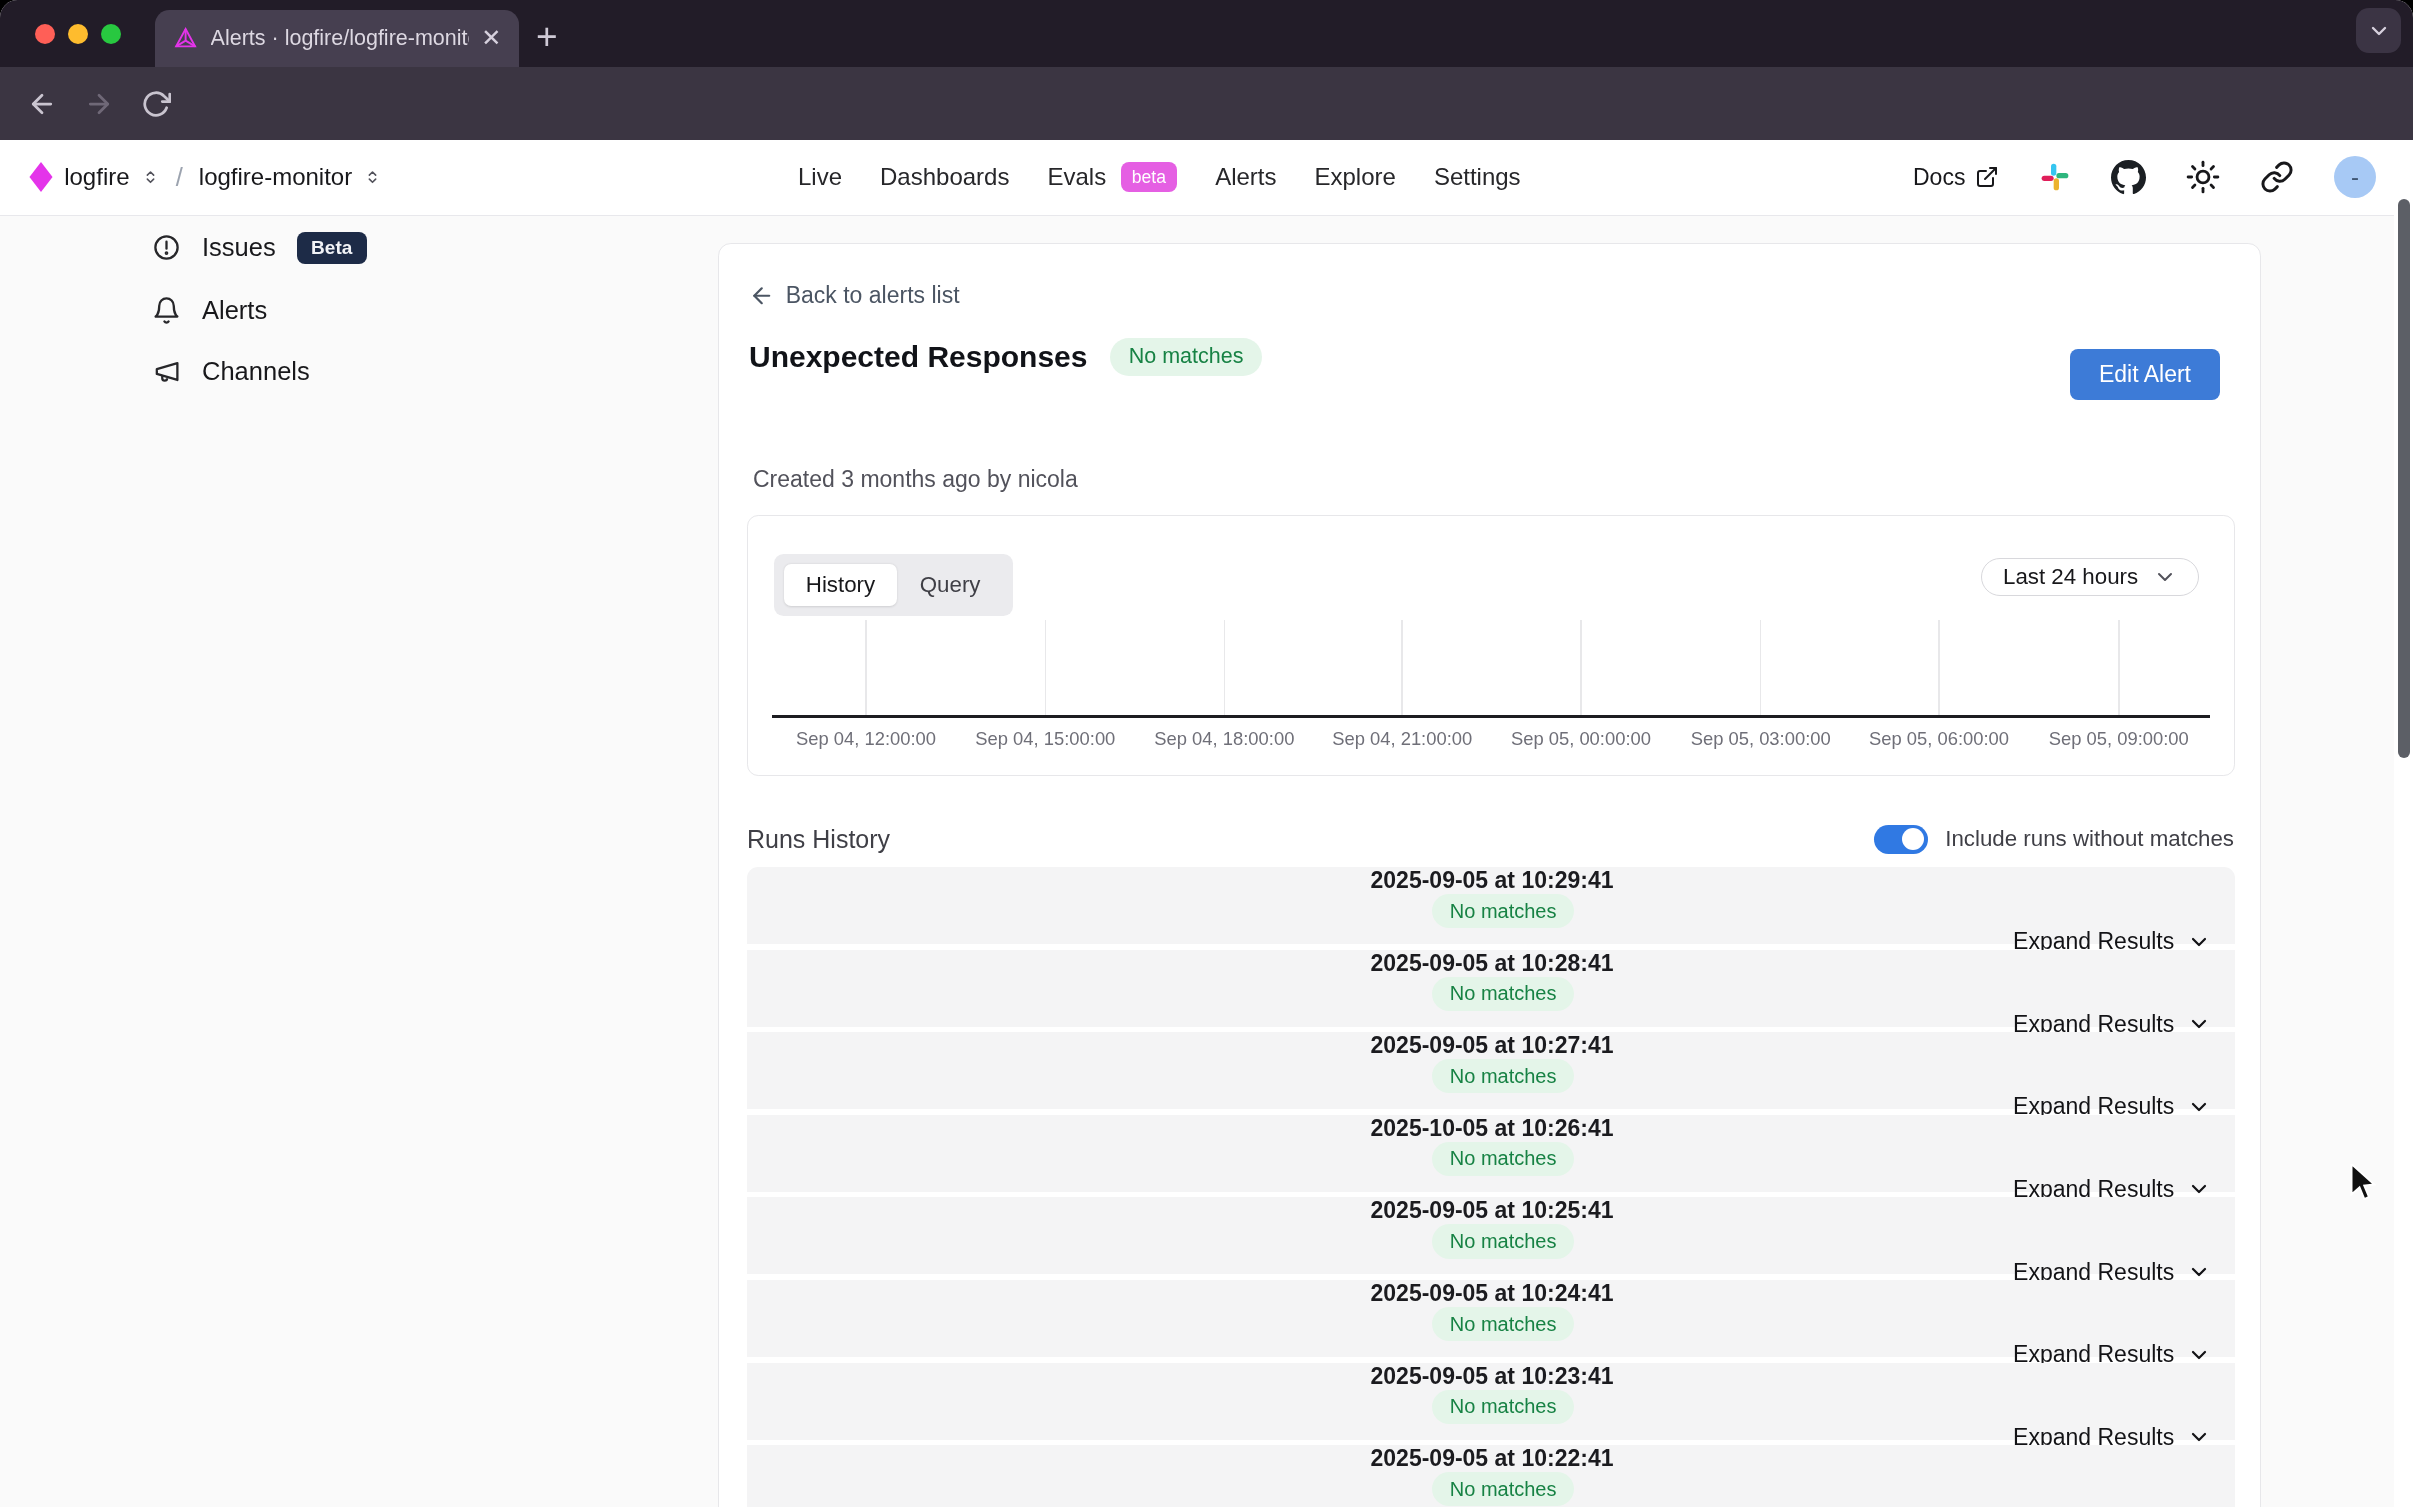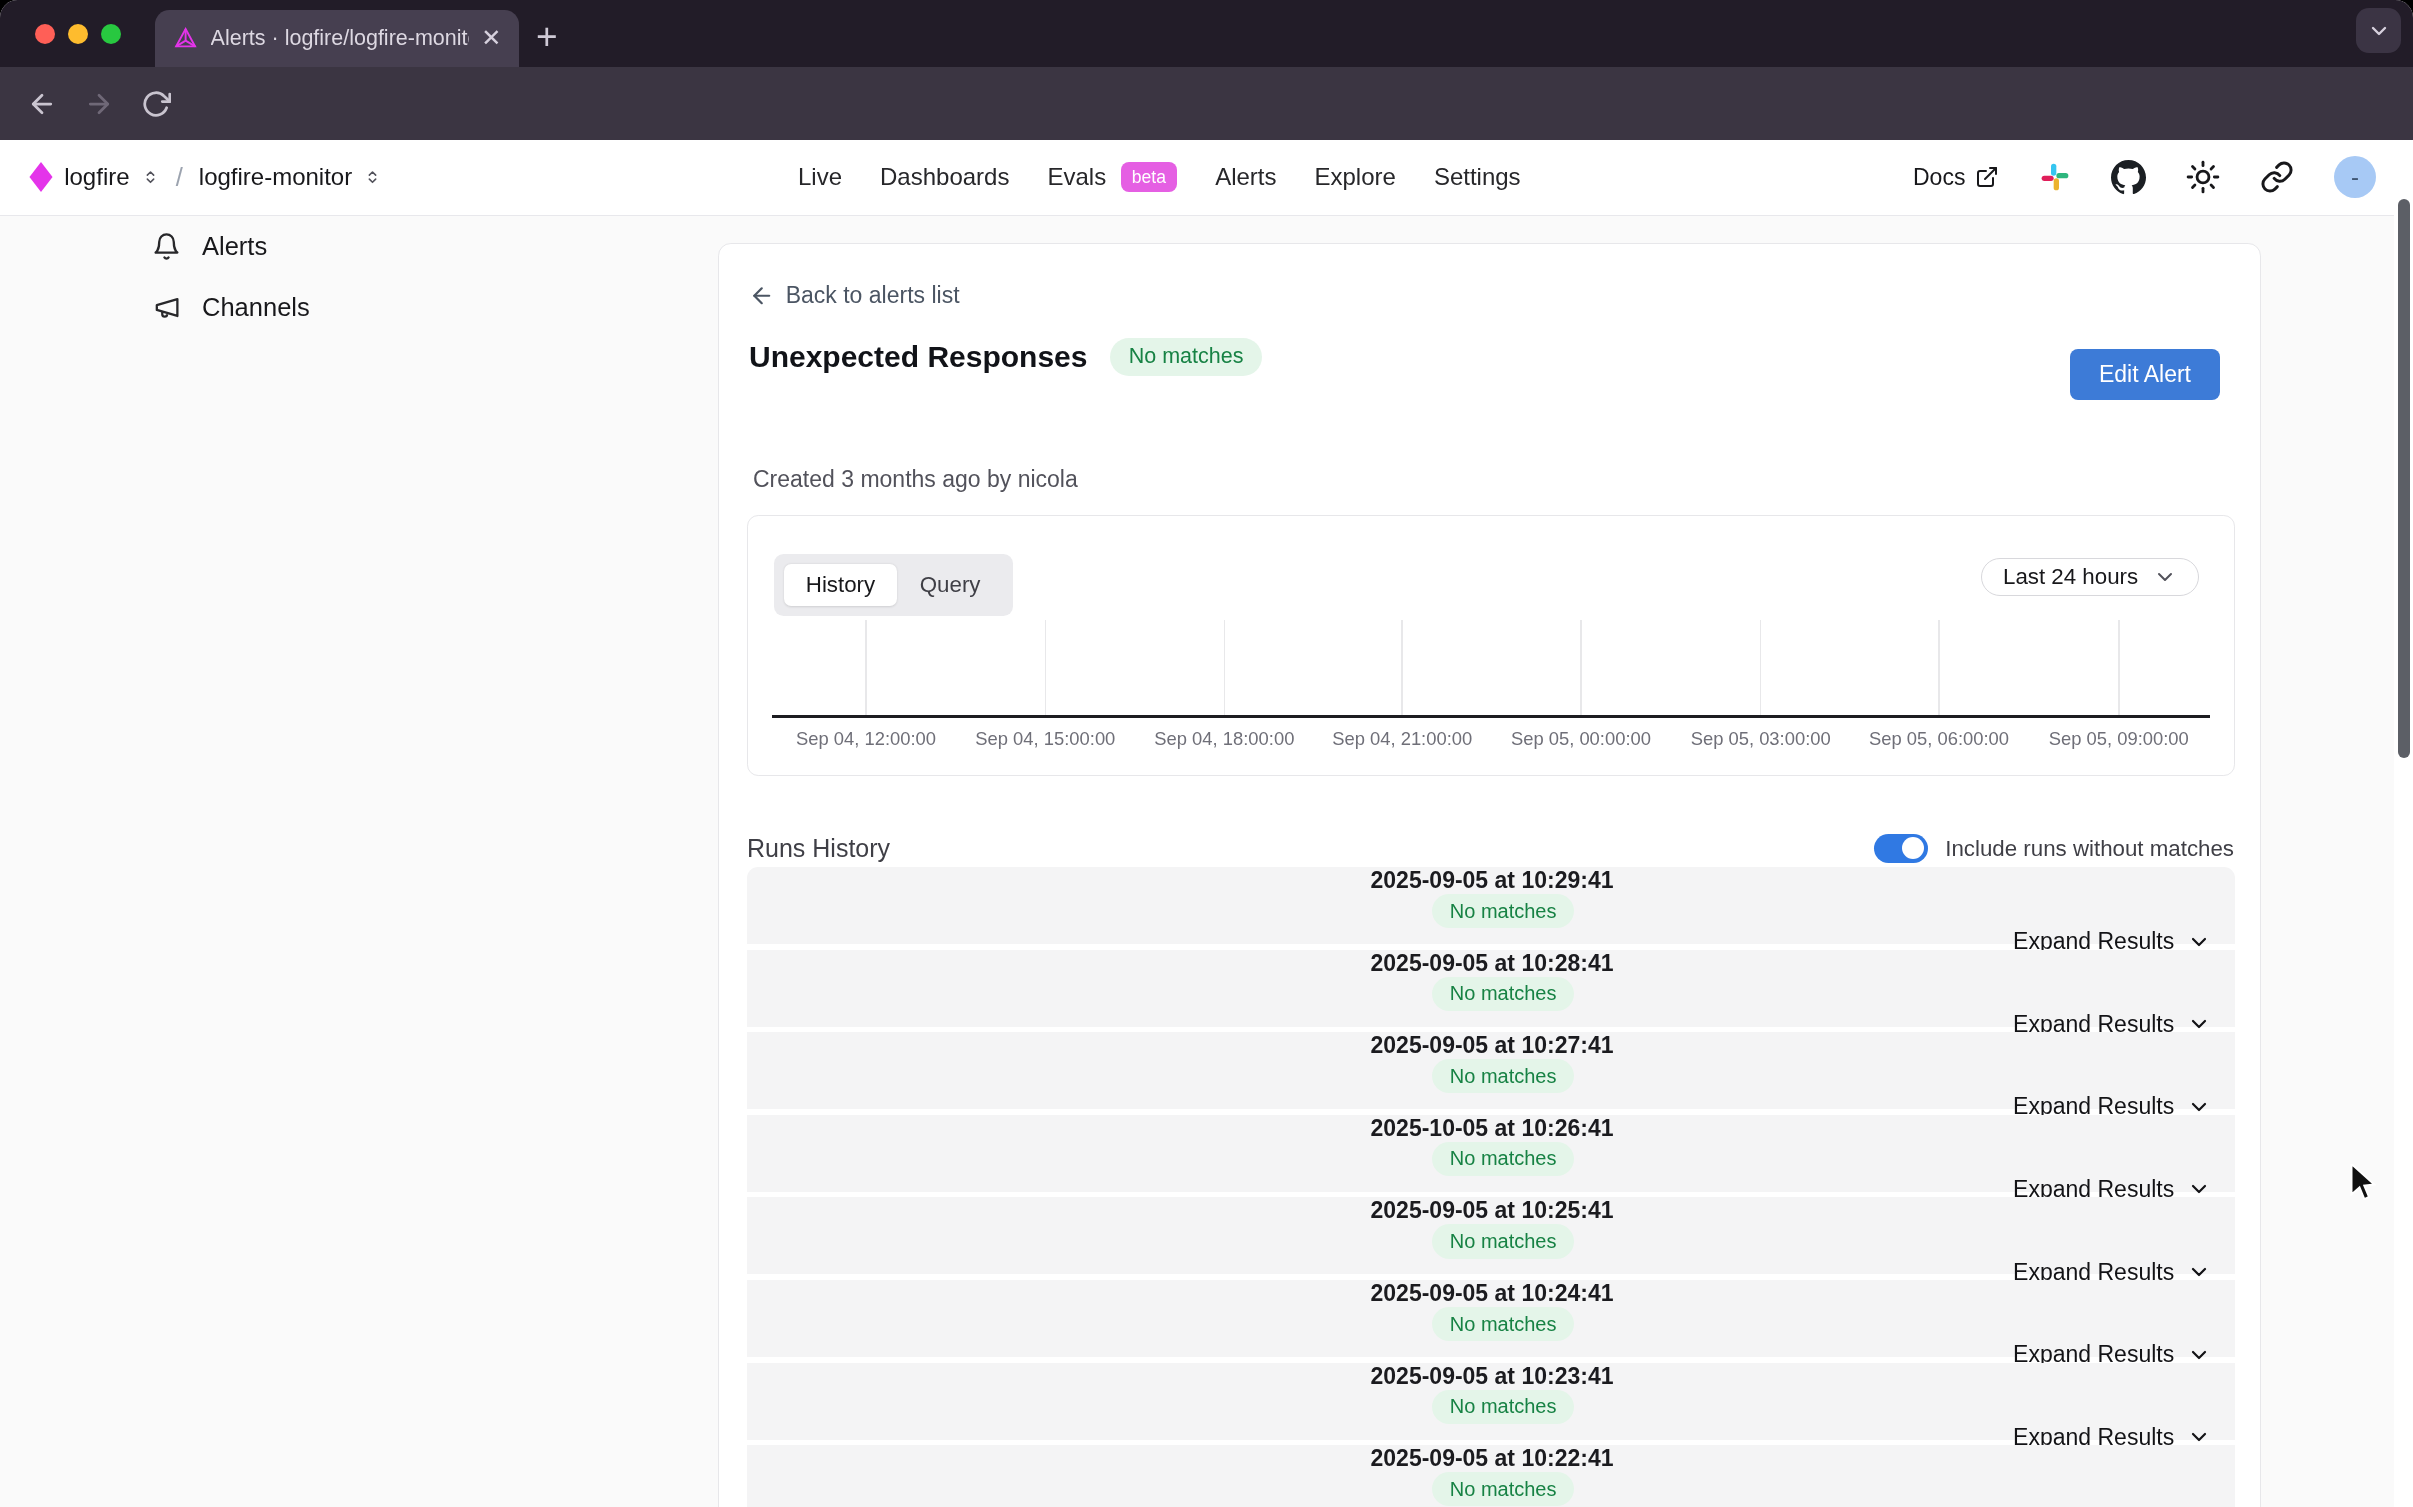--- a/index.html
+++ b/index.html
@@ -62,21 +62,21 @@
   .plot { position:absolute; left:24px; right:24px; top:104px; height:98px; border-bottom:3.2px solid #1c1c20; }
   .tick { position:absolute; top:0; height:100%; width:1.6px; }
   .gridline { width:1.6px; height:100%; background:#e8e8ea; }
   .tick-label { position:absolute; top:calc(100% + 12.8px); left:50%; transform:translateX(-50%); white-space:nowrap; font-size:18.4px; color:#6f6f78; }
   .plot .tick:nth-of-type(1){left:6.48%;} .plot .tick:nth-of-type(2){left:18.95%;}
   .plot .tick:nth-of-type(3){left:31.40%;} .plot .tick:nth-of-type(4){left:43.77%;}
   .plot .tick:nth-of-type(5){left:56.20%;} .plot .tick:nth-of-type(6){left:68.70%;}
   .plot .tick:nth-of-type(7){left:81.10%;} .plot .tick:nth-of-type(8){left:93.60%;}
 
   
-  .runs-header { position:absolute; left:28px; right:26px; top:571px; height:48px; display:flex; align-items:flex-end; }
+  .runs-header { position:absolute; left:28px; right:26px; top:571px; height:48px; display:flex; align-items:center; }
   .runs-heading { font-size:25px; color:#3f3f46; font-weight:500; }
   .toggle-wrap { margin-left:auto; display:flex; align-items:center; gap:17.6px; }
   .toggle { width:54px; height:29px; border-radius:14.4px; background:#3079e3; position:relative; cursor:pointer; }
   .toggle i { position:absolute; right:3.2px; top:3.2px; width:22.3px; height:22.3px; border-radius:50%; background:#fff; display:block; }
   .toggle-label { font-size:22.3px; color:#3f3f46; }
   .rows { position:absolute; left:28px; top:623px; width:1488px; display:flex; flex-direction:column; gap:5.6px; border-radius:11.2px 11.2px 0 0; overflow:hidden; }
   .run-row { height:77px; background:#f4f4f5; display:flex; align-items:center; padding:0 24px 0 26px;flex-direction:column; }
   .run-time { font-size:23px; font-weight:600; color:#1b1b1f; }
   .run-row .pill-green { font-size:20px; margin-left:22.3px; padding:5.6px 17.6px; }
   .expand { margin-left:auto; display:flex; align-items:center; gap:12.8px; font-size:23px; font-weight:500; color:#131316; background:none; border:none; cursor:pointer; font-family:inherit; }
@@ -226,20 +226,29 @@
         </svg>
       <svg width="34" height="34" viewBox="0 0 24 24" fill="none" stroke="#18181b" stroke-width="2.1" stroke-linecap="round" stroke-linejoin="round">
           <path d="M10 13a5 5 0 0 0 7.54.54l3-3a5 5 0 0 0-7.07-7.07l-1.72 1.71"></path>
           <path d="M14 11a5 5 0 0 0-7.54-.54l-3 3a5 5 0 0 0 7.07 7.07l1.71-1.71"></path>
         </svg>
       <span class="avatar">-</span>
     </div>
   </div>
 
   <div class="sidebar">
+    <div class="side-item">
+      <svg width="29" height="29" viewBox="0 0 24 24" fill="none" stroke="#27272a" stroke-width="1.9" stroke-linecap="round">
+          <circle cx="12" cy="12" r="9.2"></circle>
+          <line x1="12" y1="7.2" x2="12" y2="13"></line>
+          <circle cx="12" cy="16.6" r="0.6" fill="#27272a"></circle>
+        </svg>
+      <span>Issues</span>
+      <span class="navy-badge">Beta</span>
+    </div>
     <div class="side-item">
       <svg width="29" height="29" viewBox="0 0 24 24" fill="none" stroke="#27272a" stroke-width="1.9" stroke-linecap="round" stroke-linejoin="round">
           <path d="M18 8A6 6 0 0 0 6 8c0 7-3 9-3 9h18s-3-2-3-9"></path>
           <path d="M13.73 21a2 2 0 0 1-3.46 0"></path>
         </svg>
       <span>Alerts</span>
     </div>
     <div class="side-item">
       <svg width="29" height="29" viewBox="0 0 24 24" fill="none" stroke="#27272a" stroke-width="1.9" stroke-linejoin="round">
           <path d="M21 5 4 10v4l17 5V5z"></path>

